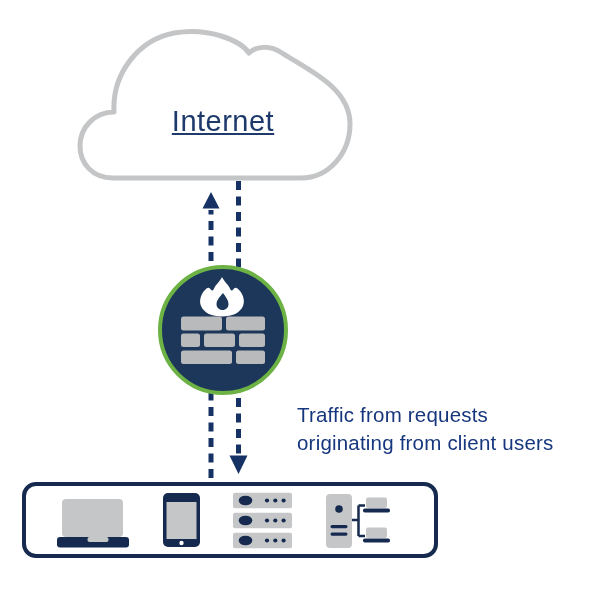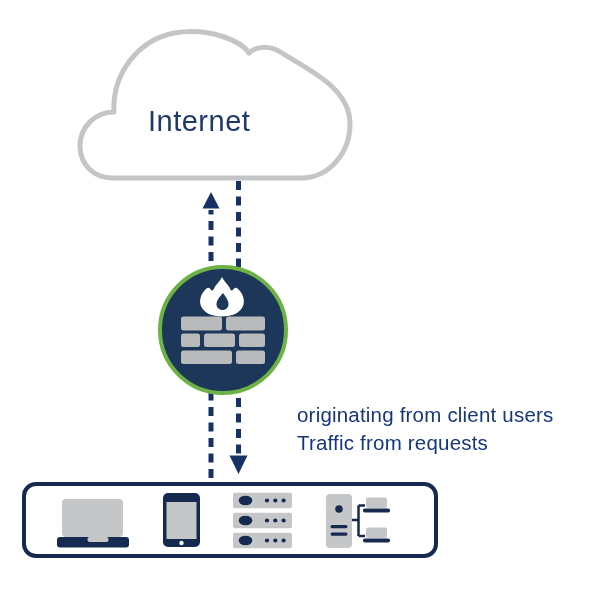--- a/index.html
+++ b/index.html
@@ -29,22 +29,23 @@
   .flame{fill:#ffffff;}
   .tear{fill:var(--circle_navy);}
   .brick{fill:var(--brick_gray);}
   .gray{fill:var(--device_gray);}
   .navy{fill:var(--navy);}
   .white{fill:#ffffff;}
   .box{fill:none;stroke:var(--navy);stroke-width:4;}
   .conn{stroke:var(--navy);stroke-width:2.5;fill:none;}
   .internet-label{
     position:absolute;left:148px;top:105px;width:150px;
-    font-size:29px;font-weight:400;letter-spacing:0.5px;
+    text-align:center;font-size:29px;font-weight:400;letter-spacing:0.5px;
     color:var(--internet_text);
+    text-decoration:underline;
   }
   .annotation{
     position:absolute;left:297px;top:401px;width:300px;
     font-size:20.5px;line-height:28px;letter-spacing:0.2px;
     color:var(--annotation_text);
   }
 </style>
 </head>
 <body>
 
@@ -156,17 +157,17 @@
           <rect class="gray" x="366" y="527.5" width="21" height="10.5" rx="2"></rect>
           <rect class="navy" x="363" y="538.5" width="27" height="4" rx="1.8"></rect>
         </g>
       </g>
     </g>
   </svg>
 
   <div class="internet-label">Internet</div>
 
   <div class="annotation">
+    <div>Traffic from requests</div>
     <div>originating from client users</div>
-    <div>Traffic from requests</div>
   </div>
 
 </div>
 
 </body></html>

